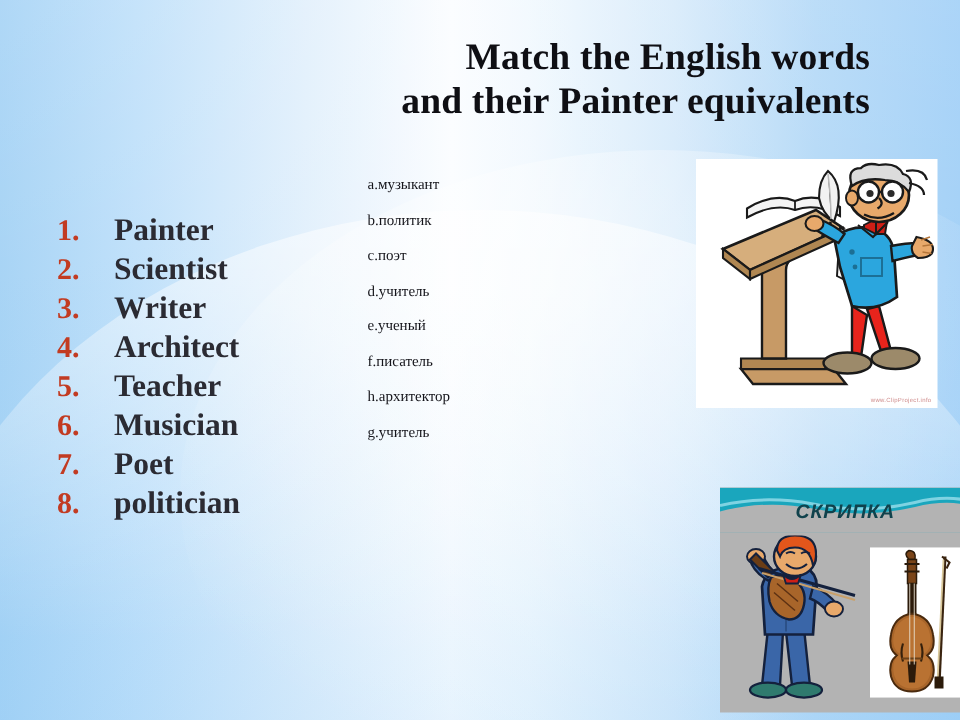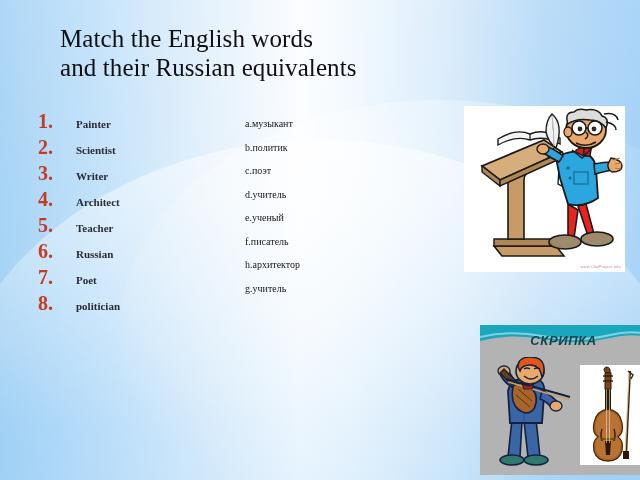--- a/index.html
+++ b/index.html
@@ -59,22 +59,22 @@
     background: radial-gradient(ellipse at 40% 20%, rgba(255,255,255,0.45), rgba(255,255,255,0) 62%);
     pointer-events: none;
   }
 
   
   #title {
     position: absolute;
     left: 60px;
     top: 24px;
     width: 520px;
-    text-align: left;
-    font-weight: normal;
+    text-align: right;
+    font-weight: bold;
     font-size: 25px;
     line-height: 29px;
     color: #0f0f14;
     letter-spacing: 0.1px;
     z-index: 5;
   }
   #title .tline { display: block; white-space: nowrap; }
 
   
   #english-list {
@@ -91,24 +91,25 @@
   }
   .eng-num {
     width: 38px;
     flex: 0 0 38px;
     font-size: 20px;
     font-weight: bold;
     color: #c23b22;
     line-height: 26px;
   }
   .eng-word {
-    font-size: 11px;
+    font-size: 21px;
     font-weight: bold;
     color: #2b2b33;
     line-height: 26px;
+    margin-top: 32px;
   }
 
   
   #russian-list {
     position: absolute;
     left: 245px;
     top: 112px;
     width: 200px;
     z-index: 5;
   }
@@ -195,21 +196,21 @@
 </head>
 <body>
 
 <div id="slide">
   <div class="bg-vert"></div>
   <div class="swoosh"></div>
   <div class="swoosh2"></div>
 
   <div id="title">
     <span class="tline">Match the English words</span>
-    <span class="tline">and their Russian equivalents</span>
+    <span class="tline">and their Painter equivalents</span>
   </div>
 
   <div id="english-list">
     <div class="eng-row">
       <span class="eng-num">1.</span>
       <span class="eng-word">Painter</span>
     </div>
     <div class="eng-row">
       <span class="eng-num">2.</span>
       <span class="eng-word">Scientist</span>
@@ -221,21 +222,21 @@
     <div class="eng-row">
       <span class="eng-num">4.</span>
       <span class="eng-word">Architect</span>
     </div>
     <div class="eng-row">
       <span class="eng-num">5.</span>
       <span class="eng-word">Teacher</span>
     </div>
     <div class="eng-row">
       <span class="eng-num">6.</span>
-      <span class="eng-word">Russian</span>
+      <span class="eng-word">Musician</span>
     </div>
     <div class="eng-row">
       <span class="eng-num">7.</span>
       <span class="eng-word">Poet</span>
     </div>
     <div class="eng-row">
       <span class="eng-num">8.</span>
       <span class="eng-word">politician</span>
     </div>
   </div>

